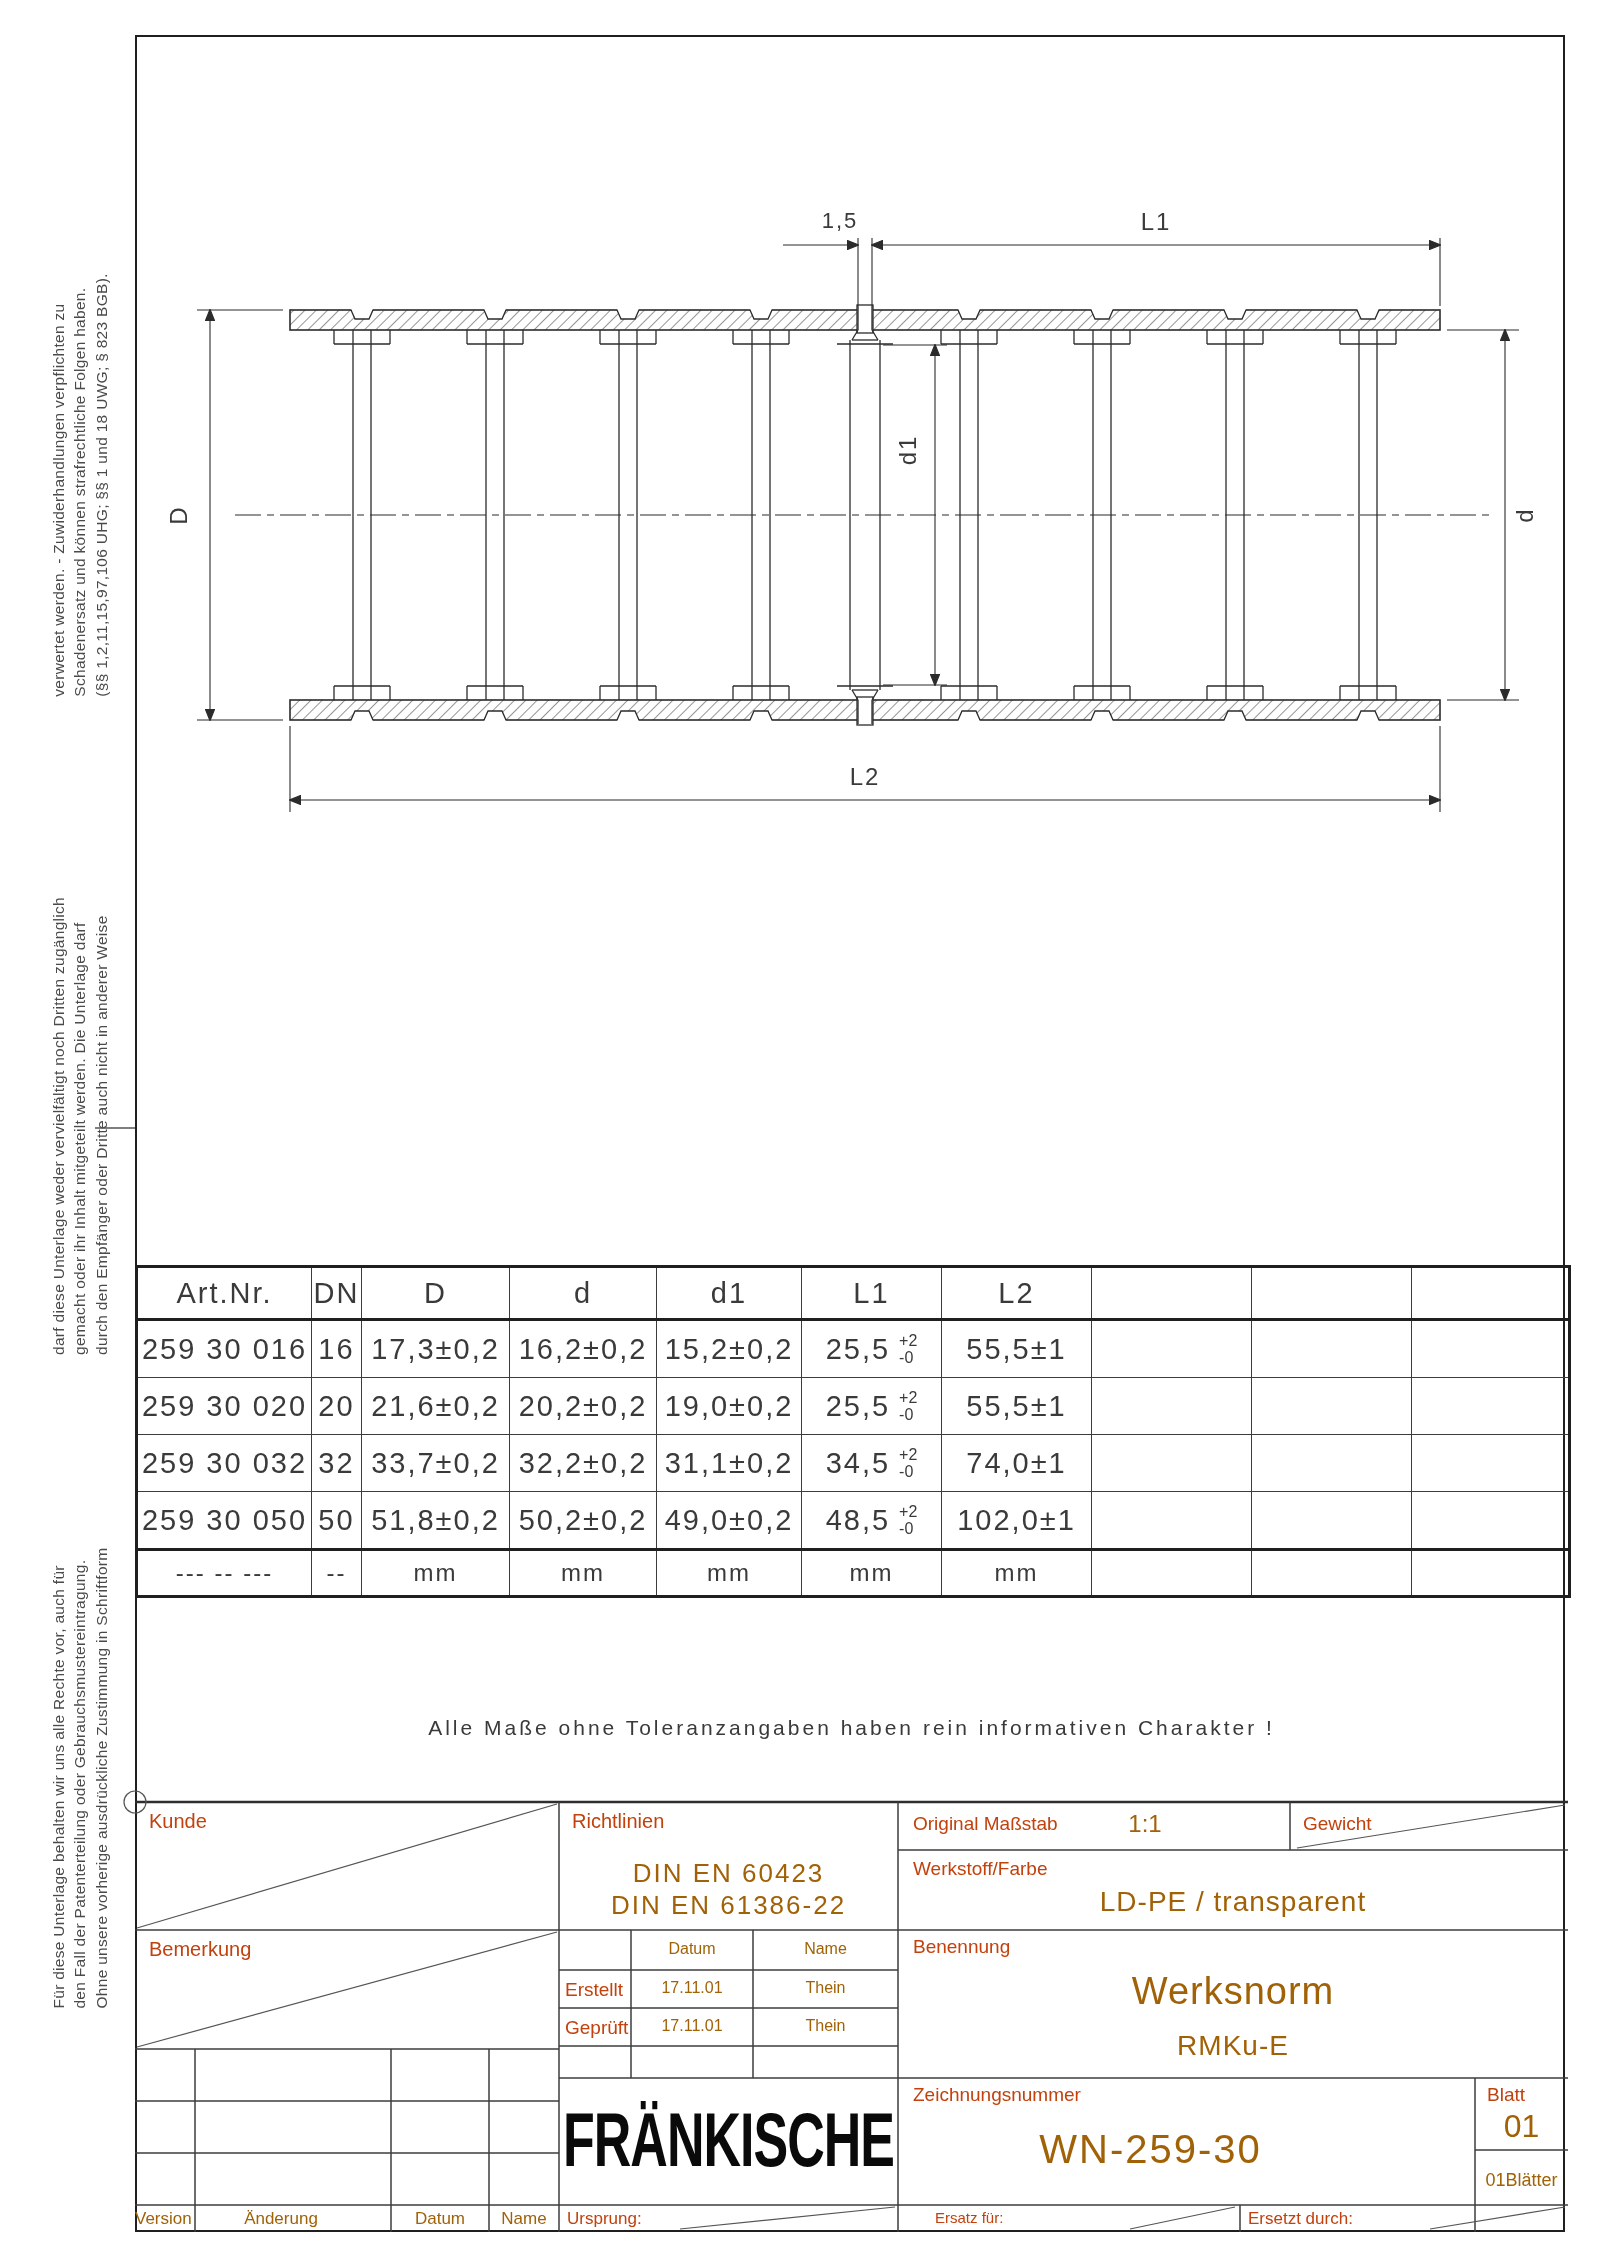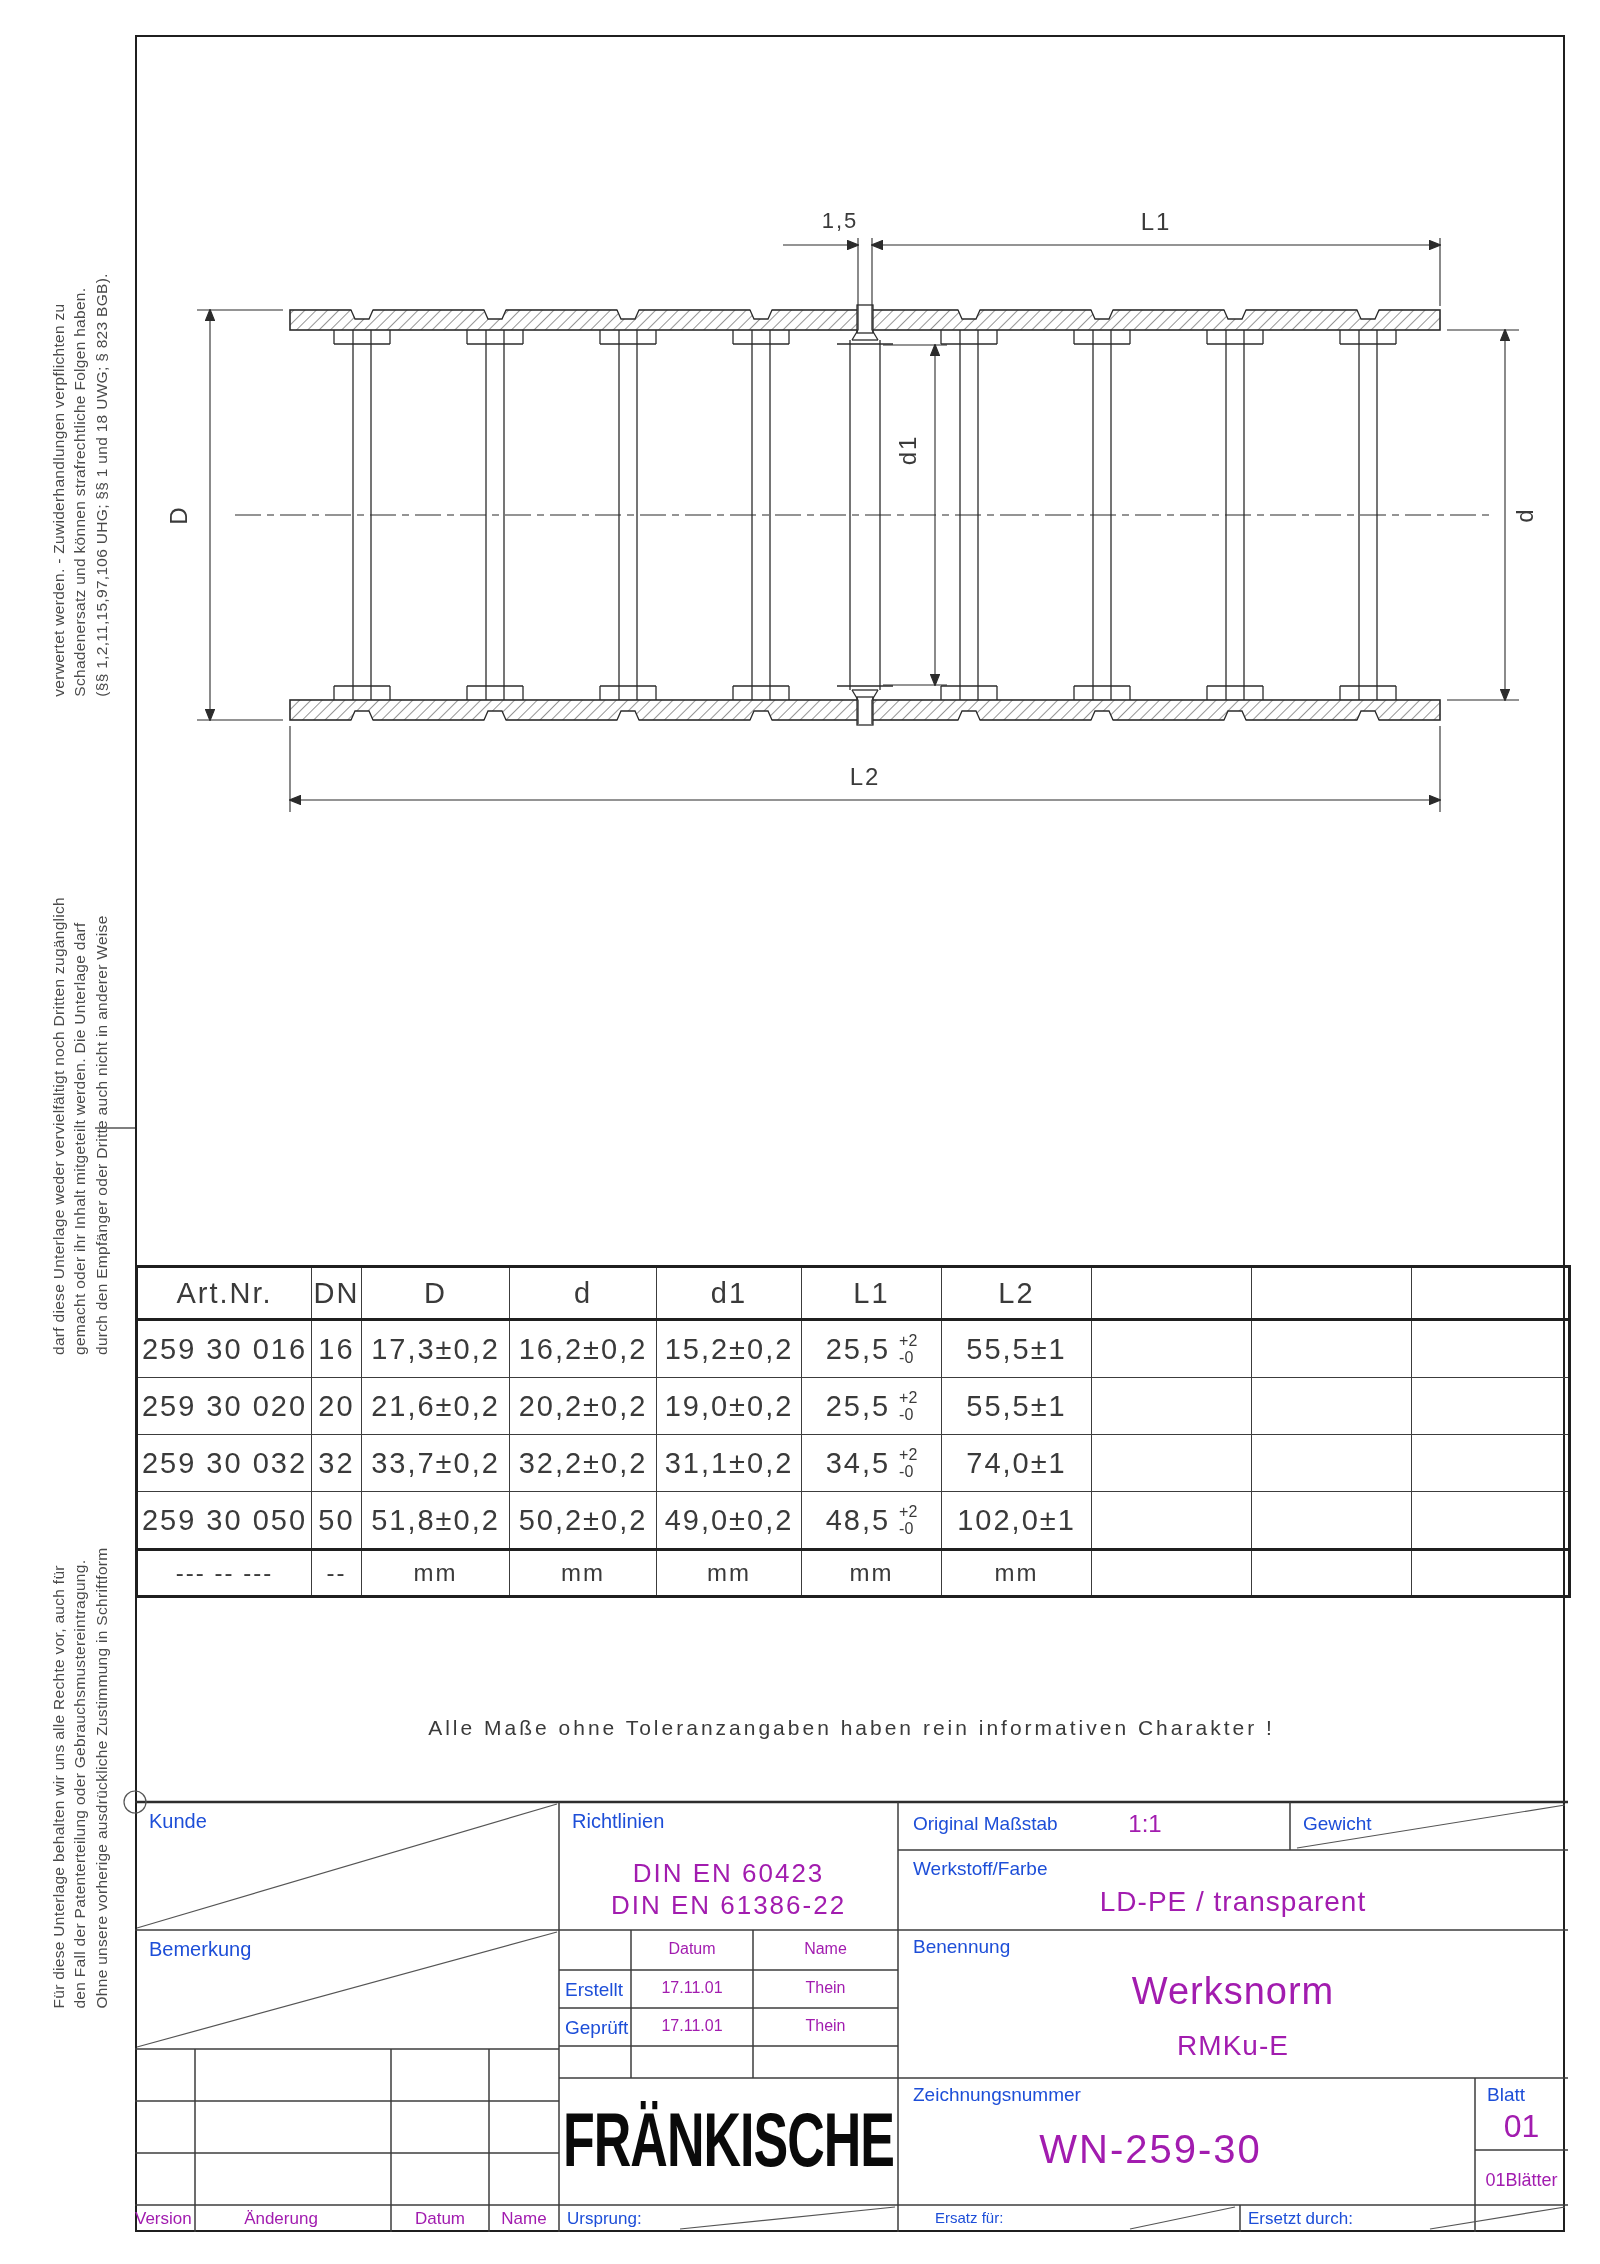--- a/index.html
+++ b/index.html
@@ -23,22 +23,22 @@
   table.dims tbody td{height:56px;}
   table.dims tr.units td{height:44px;border-top:3px solid #1f1f1f;font-size:24px;}
   .l1cell{display:flex;align-items:center;justify-content:center;gap:9px;}
   .tol{display:flex;flex-direction:column;align-items:flex-start;font-size:16px;line-height:17px;letter-spacing:0;}
   
   .note{position:absolute;left:135px;top:1716px;width:1433px;text-align:center;
         font-size:21px;letter-spacing:3px;color:#3a3a3a;}
   
   .tblock{position:absolute;left:135px;top:1802px;width:1433px;height:430px;}
   .tblock svg{position:absolute;left:0;top:0;overflow:visible;}
-  .tl{position:absolute;font-size:19px;color:#1d4ed8;white-space:nowrap;}
-  .tv{position:absolute;color:#a21caf;white-space:nowrap;text-align:center;}
+  .tl{position:absolute;font-size:19px;color:#c2410c;white-space:nowrap;}
+  .tv{position:absolute;color:#a16207;white-space:nowrap;text-align:center;}
   .logo{position:absolute;font-weight:800;color:#0a0a0a;letter-spacing:-1px;
         transform:scaleY(1.45);transform-origin:center;}
   .foldmark{position:absolute;left:95px;top:1123px;}
 </style>
 </head>
 <body>
 
 <div class="page">
 
   <div class="vtext" style="left:80px;top:485px;">

